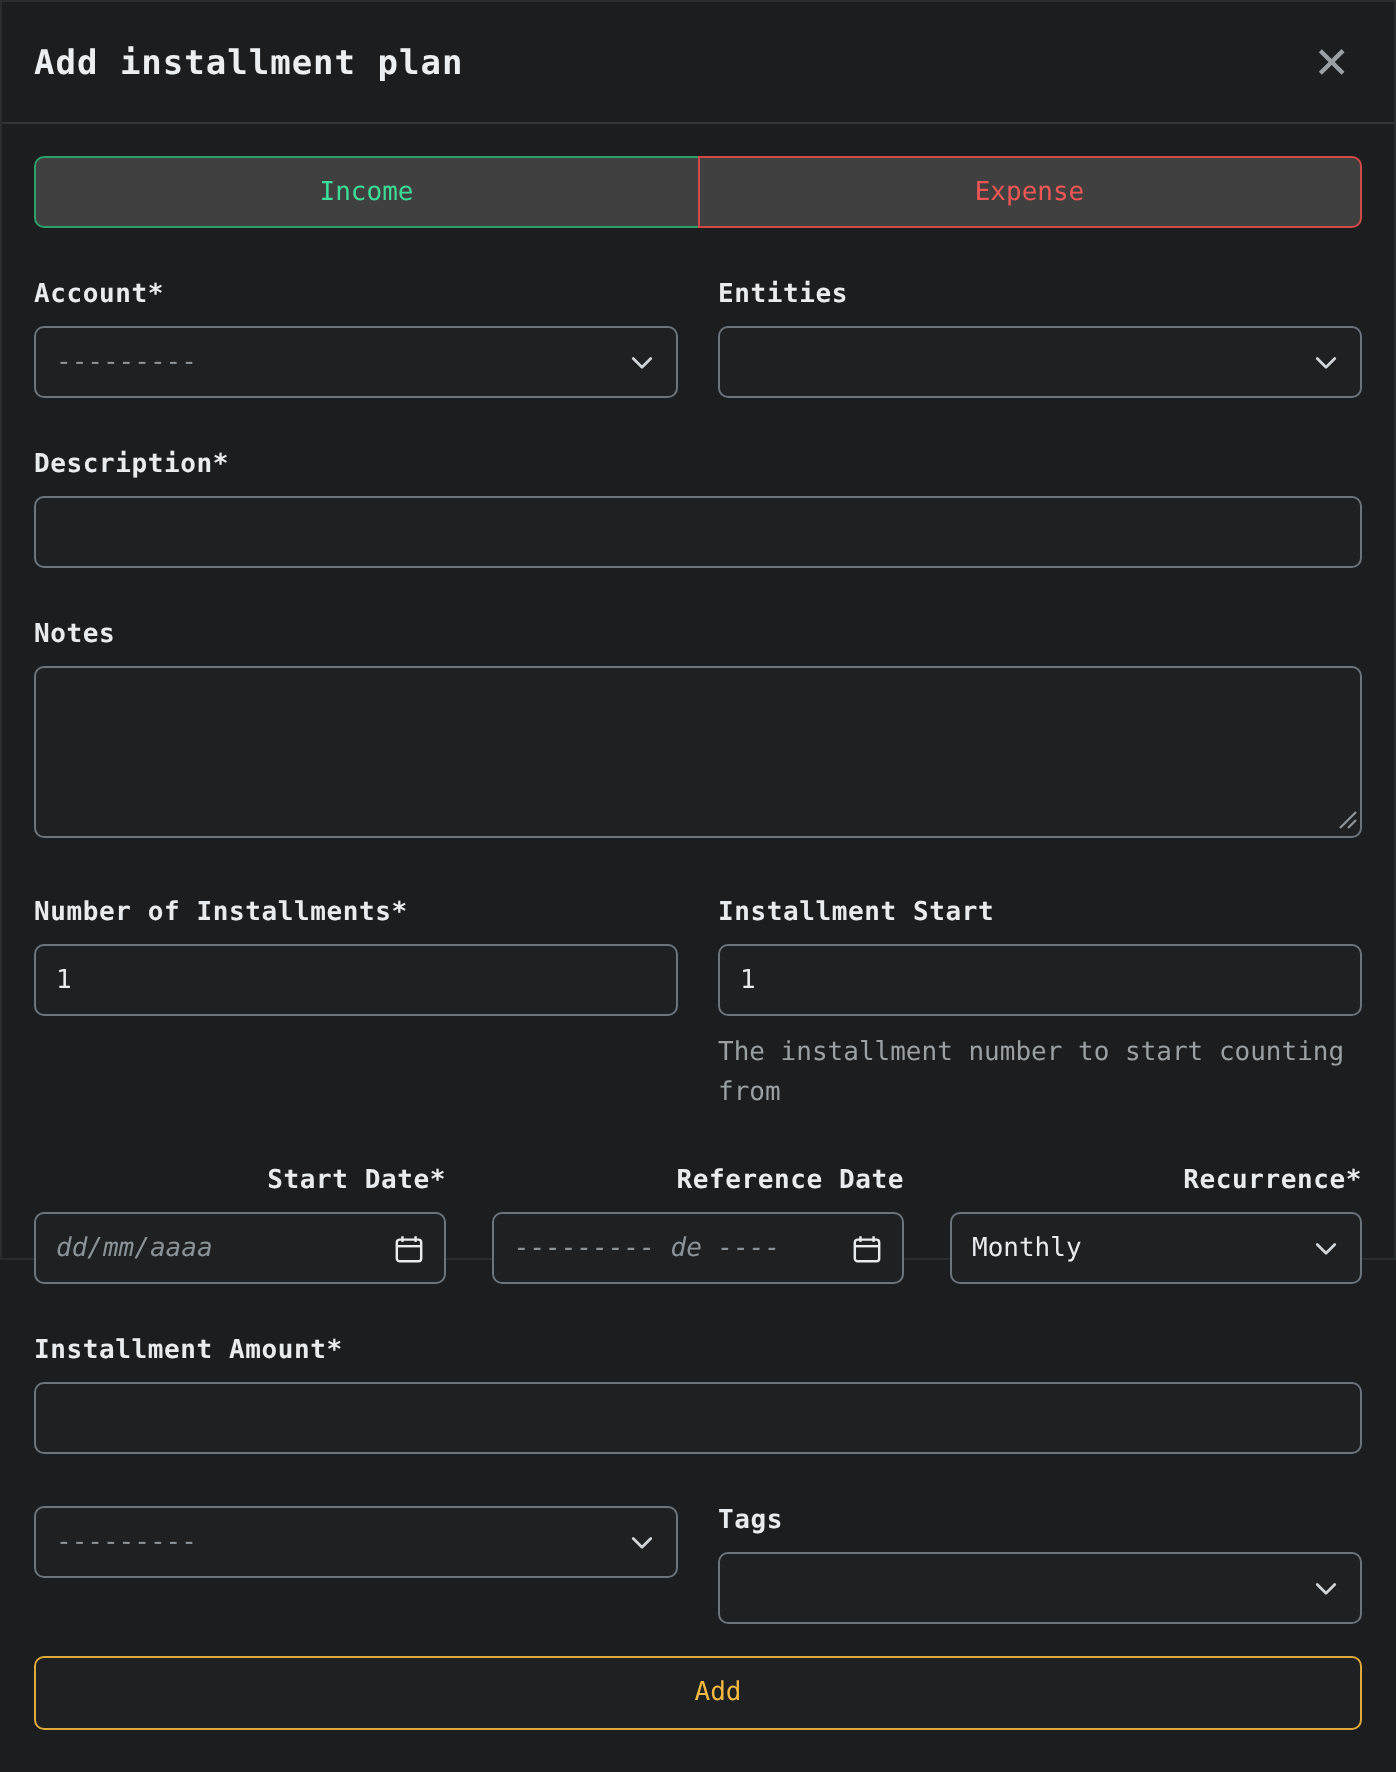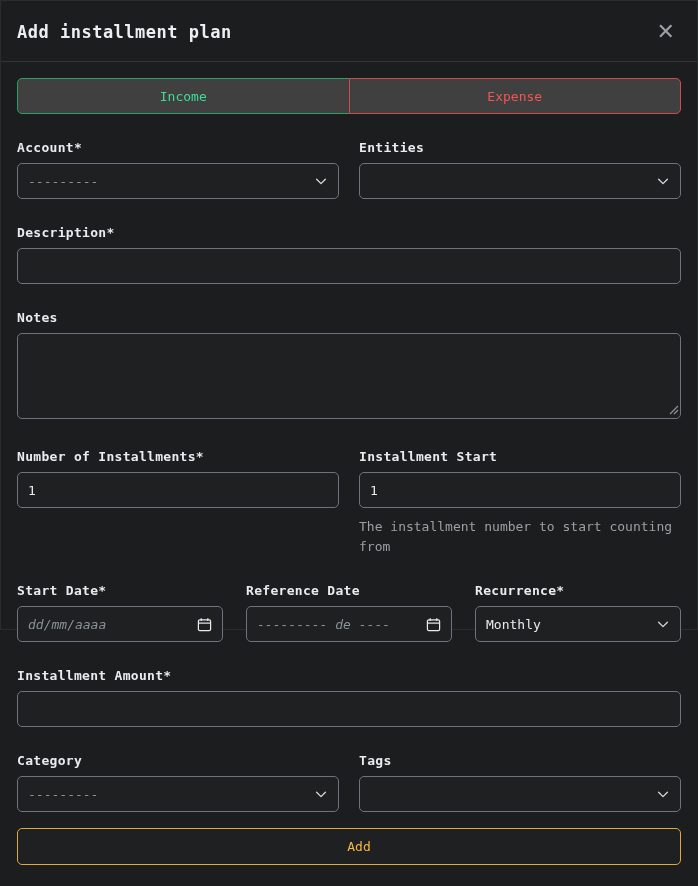--- a/index.html
+++ b/index.html
@@ -41,21 +41,21 @@
     color: #3ddc97; border: 1px solid #2e9e6b;
     border-radius: 5px 0 0 5px;
   }
   .seg.expense {
     color: #f05654; border: 1px solid #d04a48;
     border-radius: 0 5px 5px 0; margin-left: -1px;
   }
 
   .row { display: grid; gap: 20px; margin-bottom: 26px; }
   .row.two   { grid-template-columns: 1fr 1fr; }
-  .row.three { grid-template-columns: 1fr 1fr 1fr; gap: 23px; }
+  .row.three { grid-template-columns: 1fr 1fr 1fr; gap: 23px; text-align: right; }
   .row:last-of-type { margin-bottom: 16px; }
 
   .field label {
     display: block; font-size: 13px; font-weight: 700;
     color: #e9ecef; margin-bottom: 8px; letter-spacing: 0.3px;
   }
   .control {
     width: 100%; height: 36px;
     background: #1e2021;
     border: 1px solid #6c757d;
@@ -215,21 +215,20 @@
 
     <div class="row">
       <div class="field">
         <label>Installment Amount*</label>
         <input class="control" type="text" value="" style="">
       </div>
     </div>
 
     <div class="row two">
       <div class="field">
-        <label>Category</label>
         <div class="control selectbox">
           <span class="sel-value muted">---------</span>
           <span class="chev">
             <svg width="14" height="14" viewBox="0 0 16 16">
                 <path d="M3 6l5 5 5-5" stroke="#cfd4d8" stroke-width="1.6" fill="none" stroke-linecap="round" stroke-linejoin="round"></path>
               </svg>
           </span>
         </div>
       </div>
       <div class="field">

